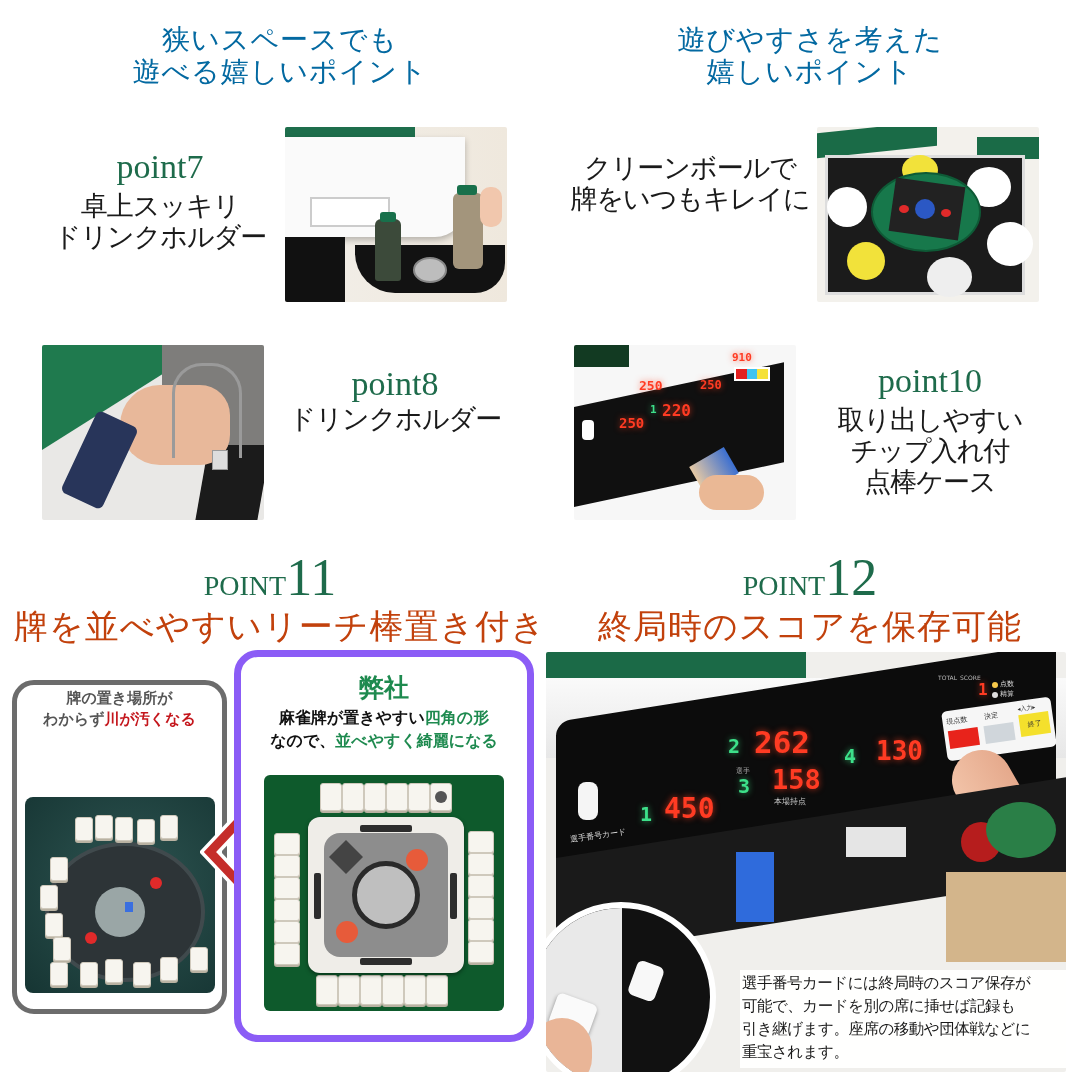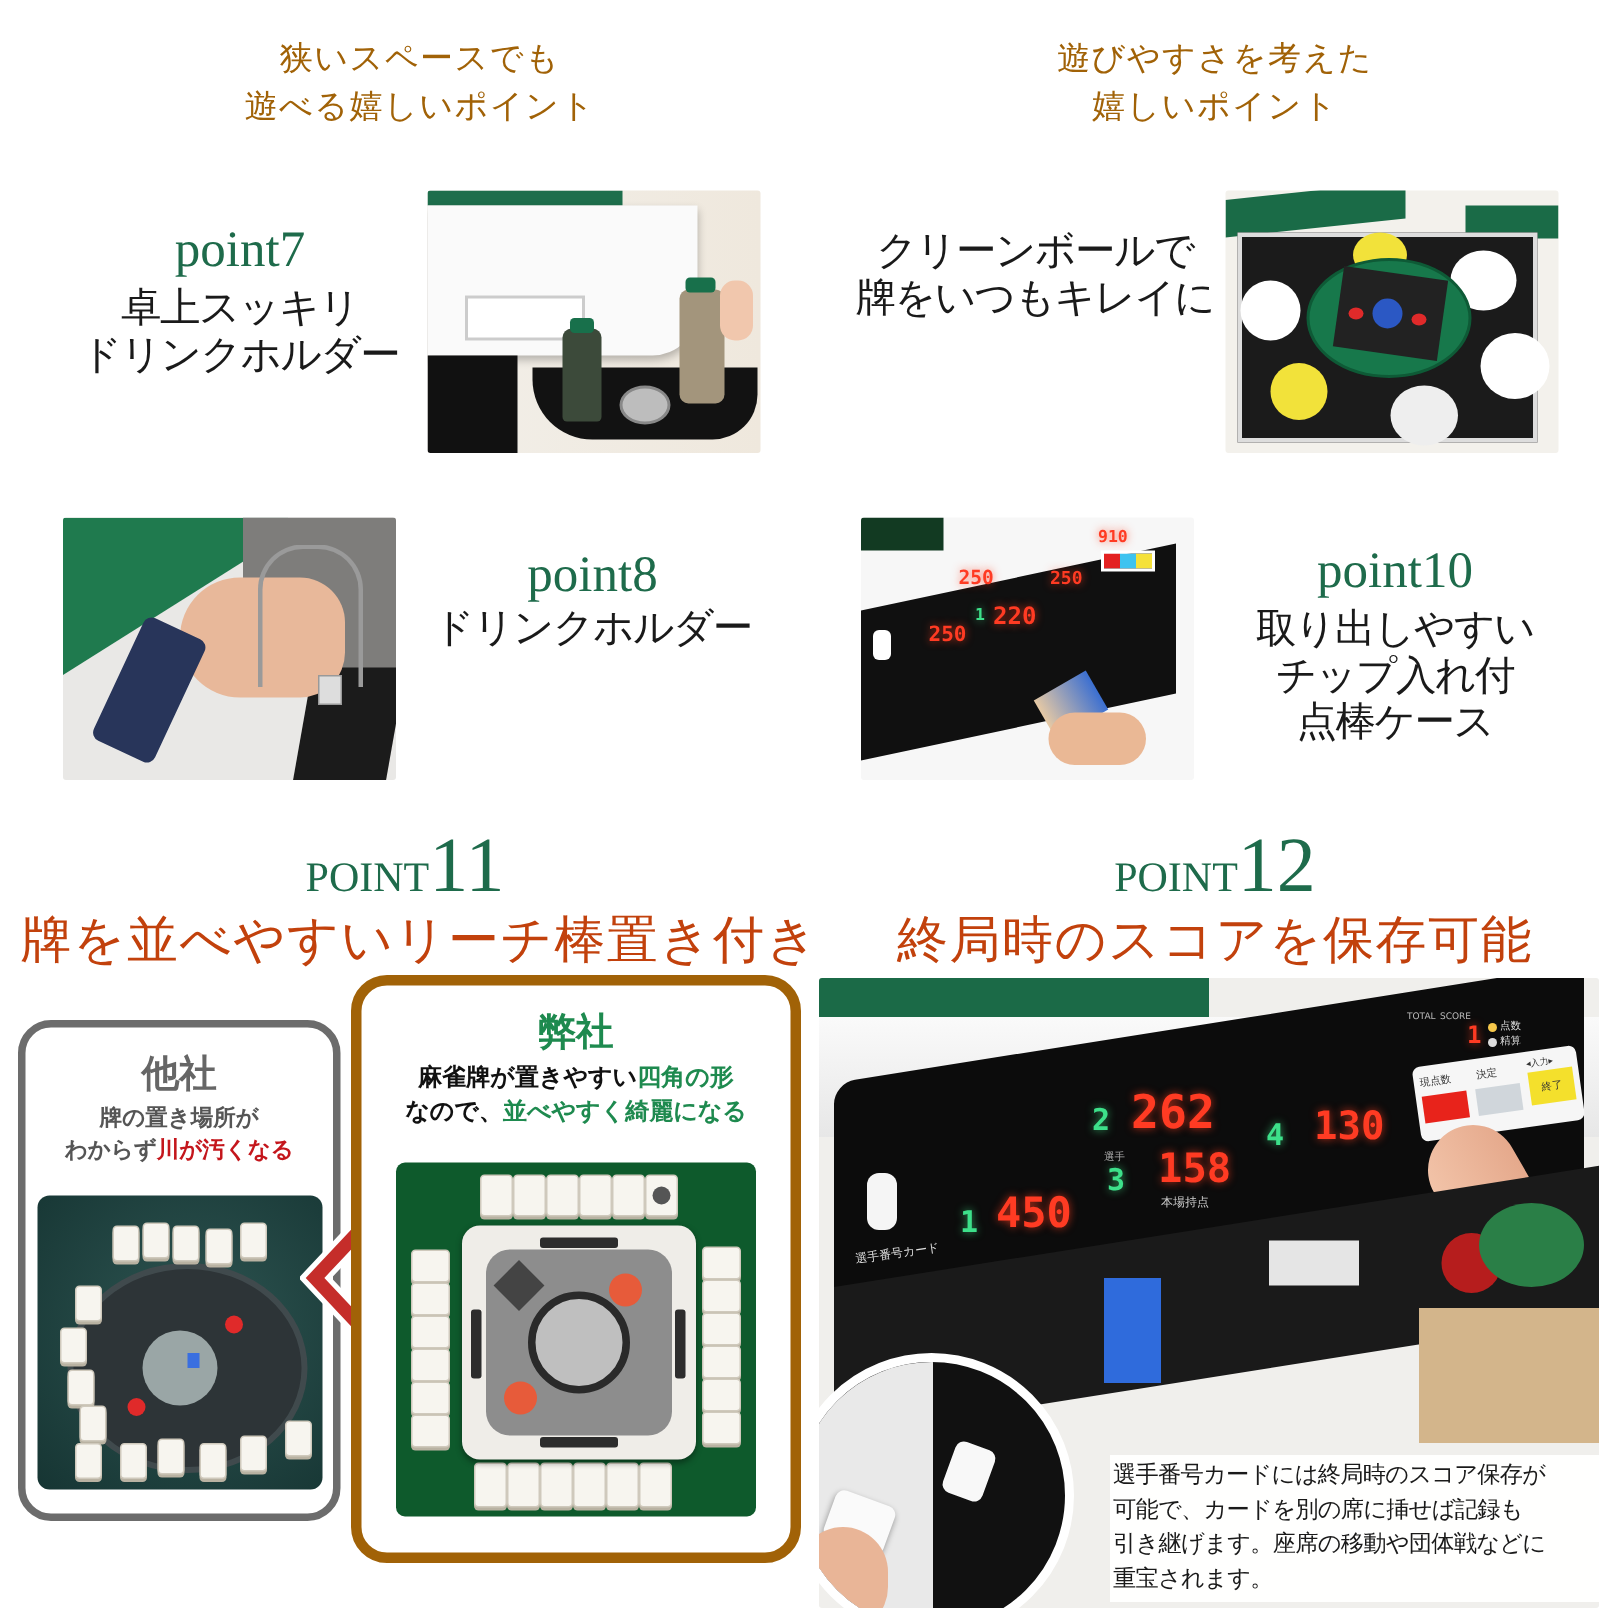--- a/index.html
+++ b/index.html
@@ -1,20 +1,20 @@
 <!DOCTYPE html>
 <html><head>
 <meta charset="utf-8">
 <style>
   * { box-sizing: border-box; margin: 0; padding: 0; }
   html, body { width: 1080px; height: 1080px; background: #ffffff; overflow: hidden; }
   body { position: relative; font-family: "DejaVu Sans", sans-serif; }
   .abs { position: absolute; }
   .green-title {
-    color: #a16207; font-family: "DejaVu Sans", sans-serif; font-size: 22px;
+    color: #0369a1; font-family: "DejaVu Sans", sans-serif; font-size: 28px;
     line-height: 32px; text-align: center; font-weight: 300; letter-spacing: 1px;
   }
   .point-label {
     color: #1e6b4b; font-family: "Liberation Serif", serif; font-size: 34px; text-align: center;
   }
   .point-desc {
     color: #1a1a1a; font-family: "DejaVu Sans", sans-serif; font-size: 27px;
     line-height: 31px; text-align: center; font-weight: 300; letter-spacing: -1px;
   }
   .photo { overflow: hidden; border-radius: 2px; }
@@ -26,21 +26,21 @@
   
   .p7-bg { background: linear-gradient(90deg,#f2efe9 0%,#efe8dd 100%); }
   
   .led { font-family: "DejaVu Sans Mono", monospace; color: #ff3b23; font-weight: bold; text-shadow: 0 0 6px rgba(255,60,30,.7); }
   .led-g { font-family: "DejaVu Sans Mono", monospace; color: #3de08a; font-weight: bold; text-shadow: 0 0 6px rgba(60,220,130,.7); }
 
   .cmp-box-other {
     border: 5px solid #6c6c6c; border-radius: 22px; background: #fff;
   }
   .cmp-box-ours {
-    border: 7px solid #a16207; border-radius: 24px; background: #fff;
+    border: 7px solid #8b5cf6; border-radius: 24px; background: #fff;
   }
   .bold-jp { font-weight: 900; font-family: "DejaVu Sans", sans-serif; }
   .tile { position:absolute; background:#f7f5ef; border:1px solid #cfc9bc; border-radius:3px; box-shadow: 0 2px 0 #b9b2a2; }
   .caption-12 { font-size: 15.5px; line-height: 23px; color: #1a1a1a; font-family: "DejaVu Sans", sans-serif; letter-spacing: -0.5px; }
 </style>
 </head>
 <body>
 
 <div class="abs green-title" style="left:90px; top:24px; width:380px;">
   <div>狭いスペースでも</div>
@@ -130,21 +130,20 @@
   <span class="small">POINT</span><span class="num">11</span>
 </div>
 <div class="abs sub-title" style="left:0; top:604px; width:560px;">牌を並べやすいリーチ棒置き付き</div>
 
 <div class="abs big-point" style="left:540px; top:548px; width:540px;">
   <span class="small">POINT</span><span class="num">12</span>
 </div>
 <div class="abs sub-title" style="left:540px; top:604px; width:540px;">終局時のスコアを保存可能</div>
 
 <div class="abs cmp-box-other" style="left:12px; top:680px; width:215px; height:334px;">
-  <div class="bold-jp" style="text-align:center; color:#666; font-size:25px; margin-top:14px;">他社</div>
   <div class="bold-jp" style="text-align:center; color:#555; font-size:15px; margin-top:4px;">牌の置き場所が</div>
   <div style="text-align:center; font-size:15px; margin-top:2px; white-space:nowrap;">
     <span class="bold-jp" style="color:#555;">わからず</span><span class="bold-jp" style="color:#c4161c;">川が汚くなる</span>
   </div>
   <div class="abs" style="left:8px; top:112px; width:190px; height:196px; background:radial-gradient(circle at 55% 45%, #2e5552, #163533); border-radius:8px; overflow:hidden;">
     <div class="abs" style="left:20px; top:45px; width:160px; height:140px; border-radius:50%; background:#2d3437; border:4px solid #404a4d;"></div>
     <div class="abs" style="left:70px; top:90px; width:50px; height:50px; border-radius:50%; background:#9aa6a6;"></div>
     <div class="abs" style="left:100px; top:105px; width:8px; height:10px; background:#3a6fe0;"></div>
     <div class="abs" style="left:60px; top:135px; width:12px; height:12px; border-radius:50%; background:#e02a2a;"></div>
     <div class="abs" style="left:125px; top:80px; width:12px; height:12px; border-radius:50%; background:#e02a2a;"></div>

